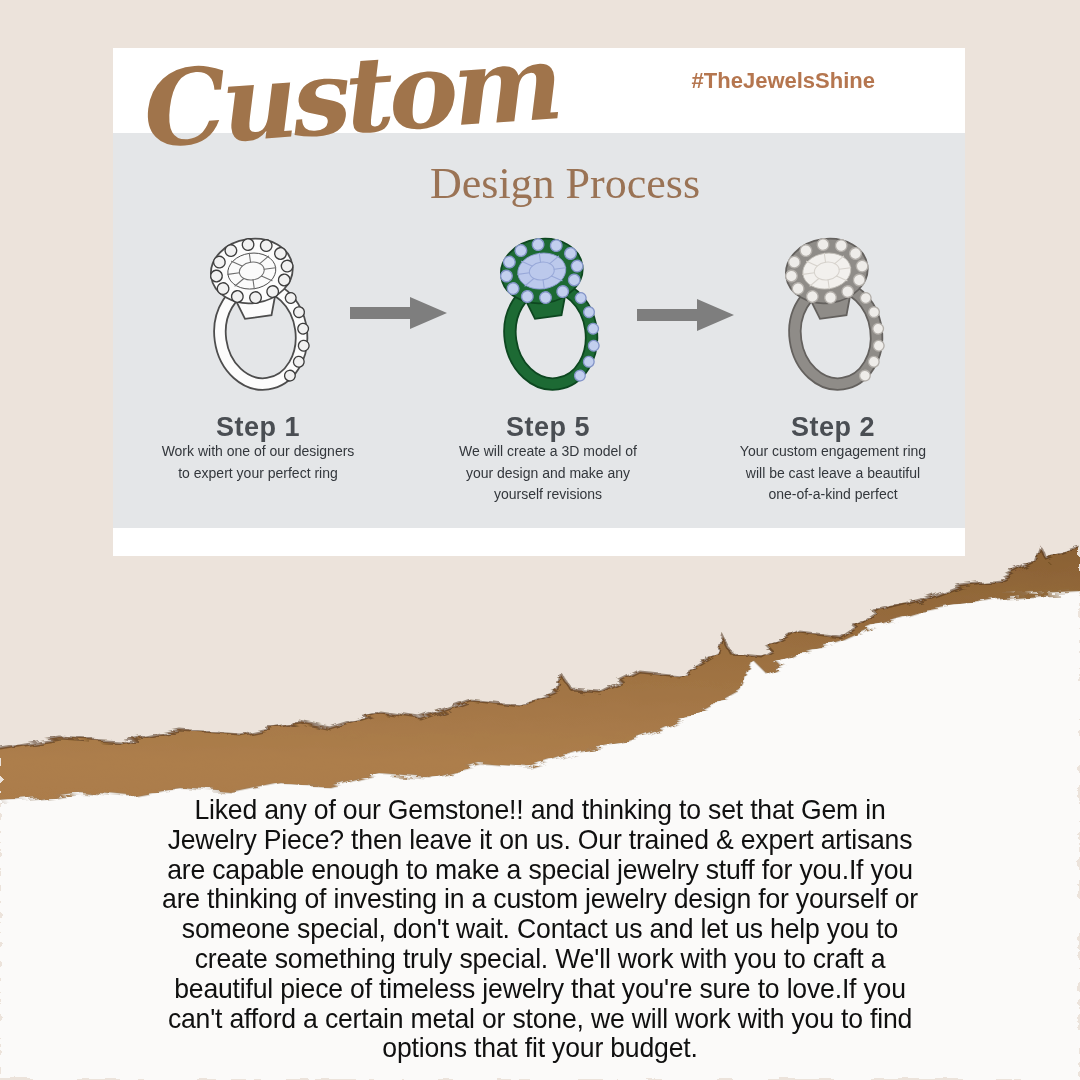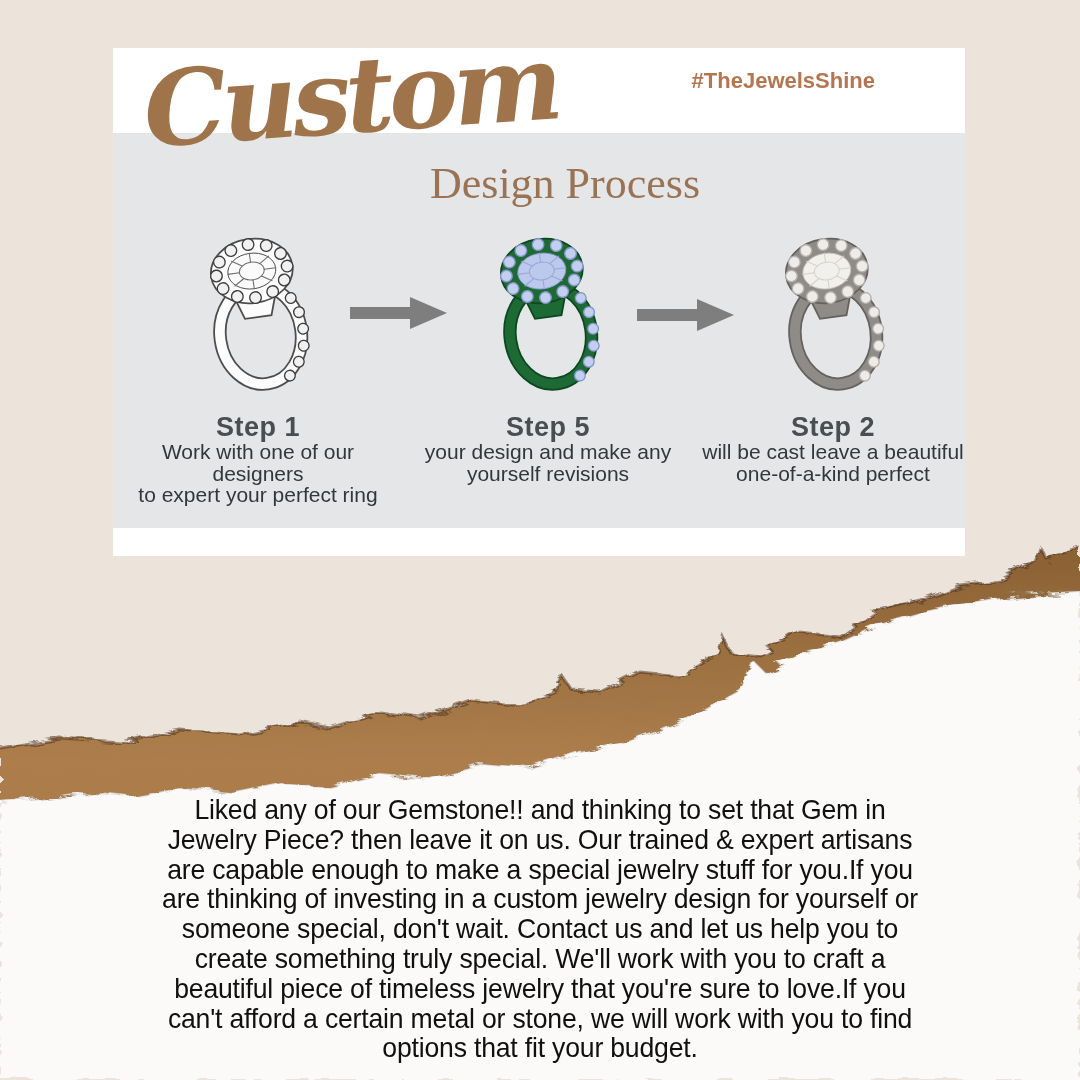--- a/index.html
+++ b/index.html
@@ -20,21 +20,21 @@
   .subtitle{
     position:absolute;left:282px;top:112px;width:340px;z-index:3;text-align:center;
     font-family:"Liberation Serif",serif;font-size:44px;color:var(--serif_brown,#9a7355);
     line-height:1.1;
   }
   .hashtag{position:absolute;top:20px;right:90px;z-index:3;font-size:22px;font-weight:600;color:var(--hashtag,#b5764f)}
   .step-col{position:absolute;top:178px;width:280px;display:flex;flex-direction:column;align-items:center;text-align:center}
   .col-1{left:5px}.col-2{left:295px}.col-3{left:580px}
   .ring{width:134px;height:174px;display:block}
   .step-title{font-size:27px;font-weight:600;line-height:1;margin-top:14px;color:var(--step_title,#4a4e53);letter-spacing:.5px}
-  .step-line{font-size:21px;line-height:21.5px;color:var(--step_text,#33373c)}
+  .step-line{font-size:14px;line-height:21.5px;color:var(--step_text,#33373c)}
   .step-line:first-of-type{margin-top:8px}
   .arrow{position:absolute;z-index:2}
   .arrow-1{left:237px;top:246px}.arrow-2{left:524px;top:248px}
   .arrow polygon{fill:var(--arrow_gray,#7e7e7e)}
   
   .ring .band{stroke-width:2}
   .ring .stone{stroke-width:1.5}
   .ring .facet{fill:none;stroke-width:1.2;stroke-linecap:round}
   .ring-sketch .band{fill:var(--ring_sketch_band,#fcfcfc);stroke:#4d4d4d}
   .ring-sketch .stone{fill:var(--ring_sketch_stone,#f1f1f1);stroke:#3d3d3d}
@@ -135,20 +135,21 @@
             <circle class="stone" cx="109.6" cy="35" r="6.5"></circle>
         </g>
         <ellipse class="center" cx="75" cy="50" rx="27" ry="20"></ellipse>
         <g class="facet">
           <ellipse cx="75" cy="50" rx="14" ry="10"></ellipse>
           <path d="M61,50 L48,50 M89,50 L102,50 M75,40 L75,30 M75,60 L75,70 M65,43 L54,36 M85,43 L96,36 M65,57 L54,64 M85,57 L96,64"></path>
         </g>
       </g>
     </svg>
     <div class="step-title">Step 5</div>
+    <div class="step-line">We will create a 3D model of</div>
     <div class="step-line">your design and make any</div>
     <div class="step-line">yourself revisions</div>
   </div>
 
   <svg class="arrow arrow-2" width="100" height="38" viewBox="0 0 100 38">
     <polygon points="0,13 60,13 60,3 97,19 60,35 60,25 0,25"></polygon>
   </svg>
 
   <div class="step-col col-3">
     <svg class="ring ring-real" viewBox="0 0 150 195">
@@ -179,20 +180,21 @@
             <circle class="stone" cx="109.6" cy="35" r="6.5"></circle>
         </g>
         <ellipse class="center" cx="75" cy="50" rx="27" ry="20"></ellipse>
         <g class="facet">
           <ellipse cx="75" cy="50" rx="14" ry="10"></ellipse>
           <path d="M61,50 L48,50 M89,50 L102,50 M75,40 L75,30 M75,60 L75,70 M65,43 L54,36 M85,43 L96,36 M65,57 L54,64 M85,57 L96,64"></path>
         </g>
       </g>
     </svg>
     <div class="step-title">Step 2</div>
+    <div class="step-line">Your custom engagement ring</div>
     <div class="step-line">will be cast leave a beautiful</div>
     <div class="step-line">one-of-a-kind perfect</div>
   </div>
 </div>
 
 <svg class="torn" width="1080" height="540" viewBox="0 0 1080 540">
   <defs>
     <filter id="rough" x="-5%" y="-5%" width="110%" height="110%">
       <feTurbulence type="fractalNoise" baseFrequency="0.03 0.11" numOctaves="4" seed="7" result="n"></feTurbulence>
       <feDisplacementMap in="SourceGraphic" in2="n" scale="11"></feDisplacementMap>

